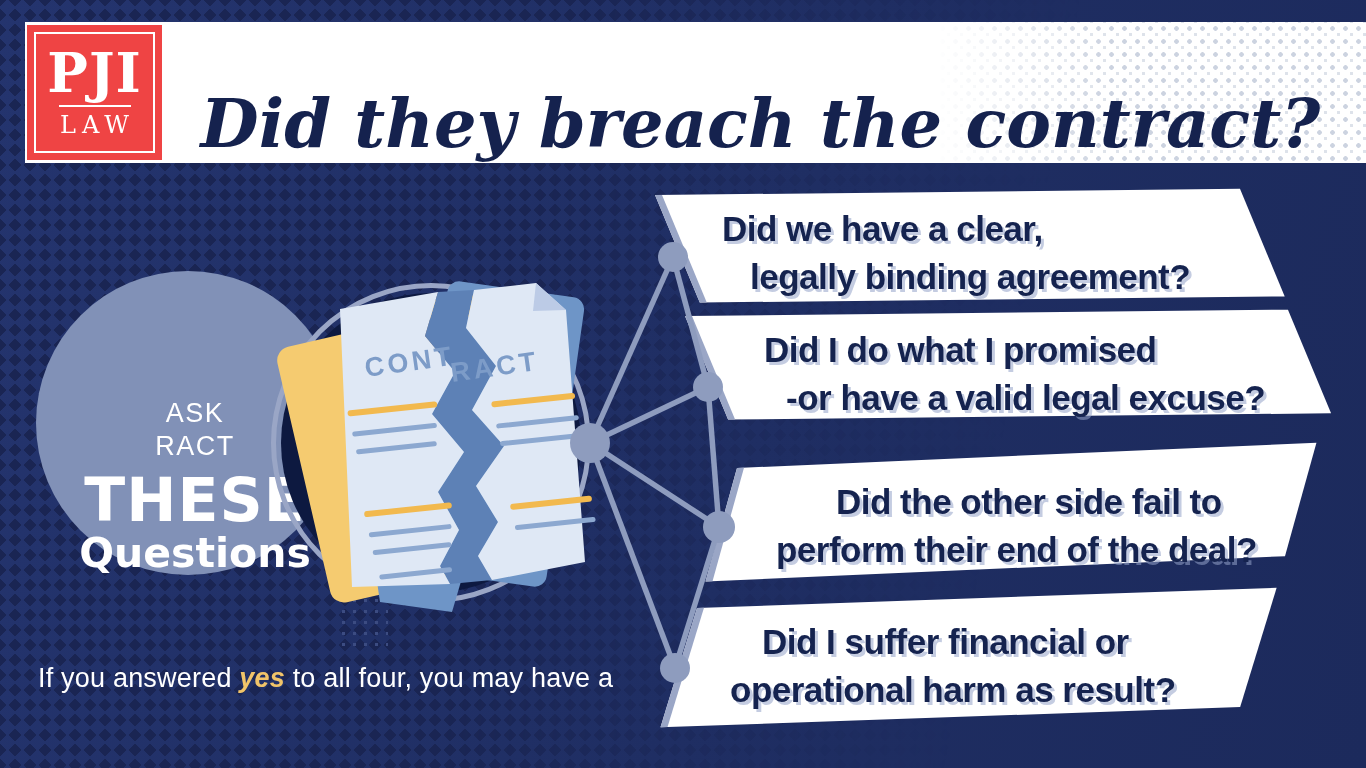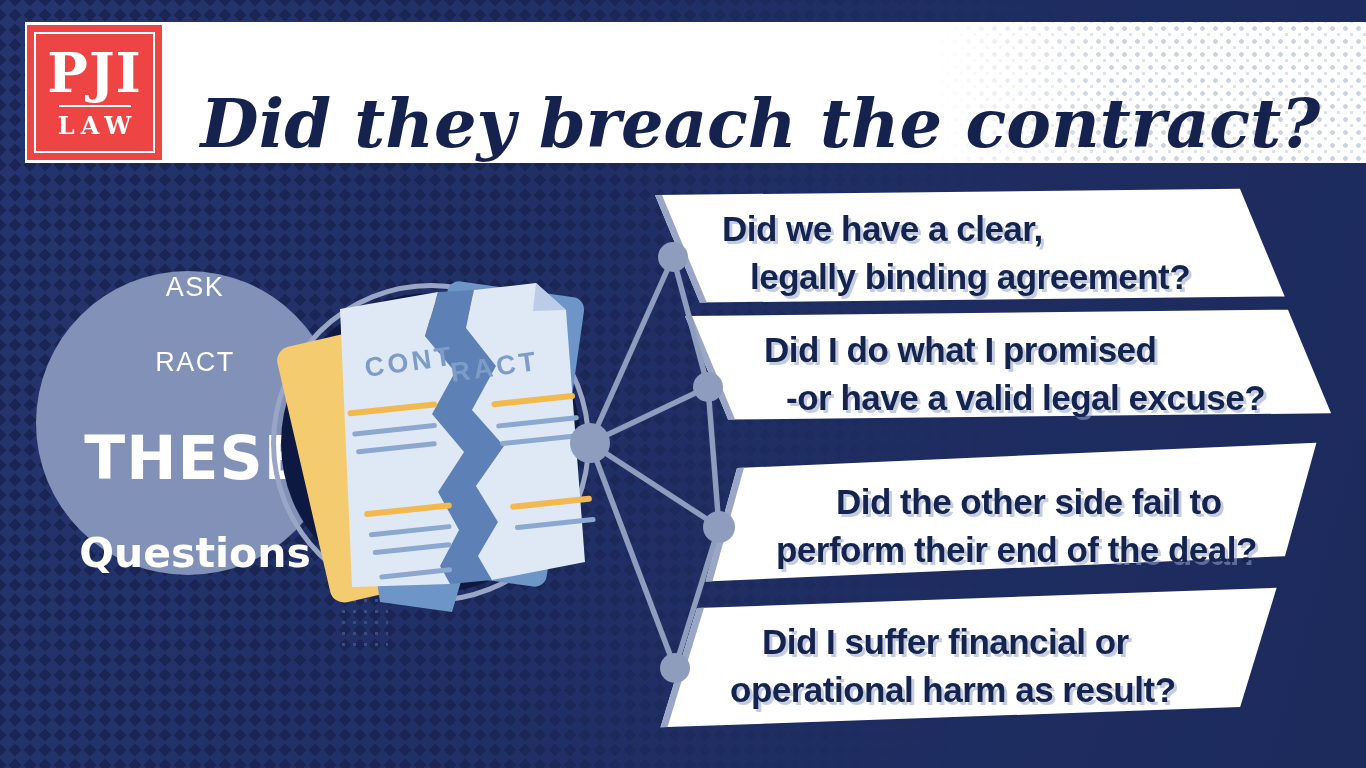--- a/index.html
+++ b/index.html
@@ -33,30 +33,30 @@
       radial-gradient(circle,#dde2ea 1.4px,transparent 2px);
     background-size:13px 13px,13px 13px;background-position:0 0,6px 6px;
     -webkit-mask-image:linear-gradient(to left,#000 60%,transparent 100%);
     mask-image:linear-gradient(to left,#000 60%,transparent 100%);}
   .logo-box{position:absolute;left:2px;top:3px;width:135px;height:135px;
     background:#ef4444;padding:7px;z-index:7;}
   .logo-inner{width:100%;height:100%;border:2px solid var(--white);
     display:flex;flex-direction:column;align-items:center;justify-content:center;color:var(--white);}
   .logo-top{font-family:"DejaVu Serif","Liberation Serif",serif;font-weight:bold;font-size:54px;line-height:54px;letter-spacing:1px;}
   .logo-rule{width:72px;height:2px;background:var(--white);margin:5px 0 4px 0;}
-  .logo-bottom{font-family:"DejaVu Serif","Liberation Serif",serif;font-weight:bold;font-size:24px;letter-spacing:6px;margin-right:-6px;}
+  .logo-bottom{font-family:"DejaVu Serif","Liberation Serif",serif;font-weight:normal;font-size:24px;letter-spacing:6px;margin-right:-6px;}
   .header-title{position:absolute;left:160px;right:30px;top:0;height:100%;
     display:flex;align-items:flex-end;justify-content:center;z-index:7;}
   .header-title span{font-family:"DejaVu Serif","Liberation Serif",serif;
     font-style:italic;font-weight:bold;font-size:67px;color:var(--navy_text);white-space:nowrap;}
 
   
   .ask-circle{position:absolute;left:36px;top:271px;width:304px;height:304px;border-radius:50%;
     background:var(--circle);z-index:1;display:flex;flex-direction:column;align-items:center;
-    justify-content:space-between;color:var(--white);text-align:center;padding-left:14px;}
+    justify-content:flex-end;color:var(--white);text-align:center;padding-left:14px;}
   .ask-line{font-size:27px;letter-spacing:1.5px;line-height:33px;font-weight:normal;}
   .ask-big{font-size:60px;font-weight:bold;letter-spacing:1px;line-height:62px;margin-top:6px;
     font-family:"DejaVu Sans","Liberation Sans",sans-serif;}
   .ask-sub{font-size:41px;font-weight:bold;line-height:44px;
     font-family:"DejaVu Sans","Liberation Sans",sans-serif;}
 
   
   .svg-layer{position:absolute;inset:0;width:1366px;height:768px;pointer-events:none;}
   #illus-layer{z-index:2;} #link-layer{z-index:4;}
 
@@ -181,15 +181,16 @@
         <div class="logo-rule"></div>
         <div class="logo-bottom">LAW</div>
       </div>
     </div>
     <div class="header-title">
       <span>Did they breach the contract?</span>
     </div>
   </div>
 
   <div class="footer-note">
+    <div><span>If you answered </span><span class="footer-highlight">yes</span><span> to all four, you may have a</span></div>
   </div>
 
 </div>
 
 </body></html>

